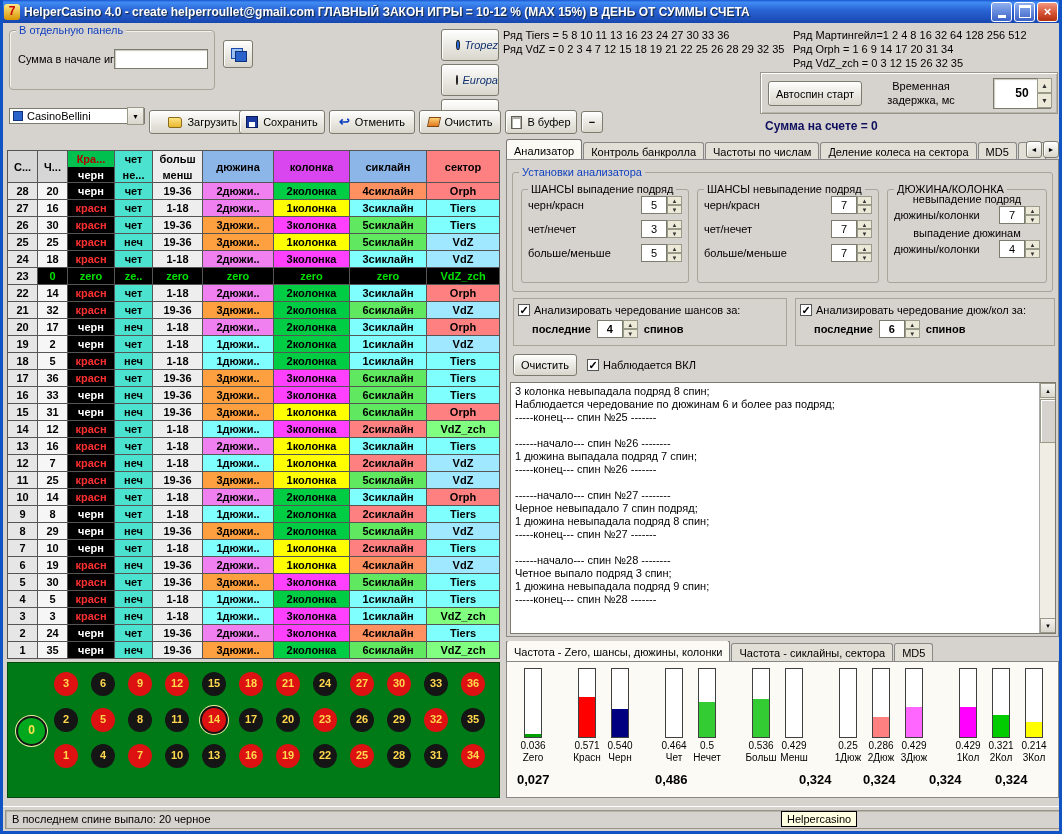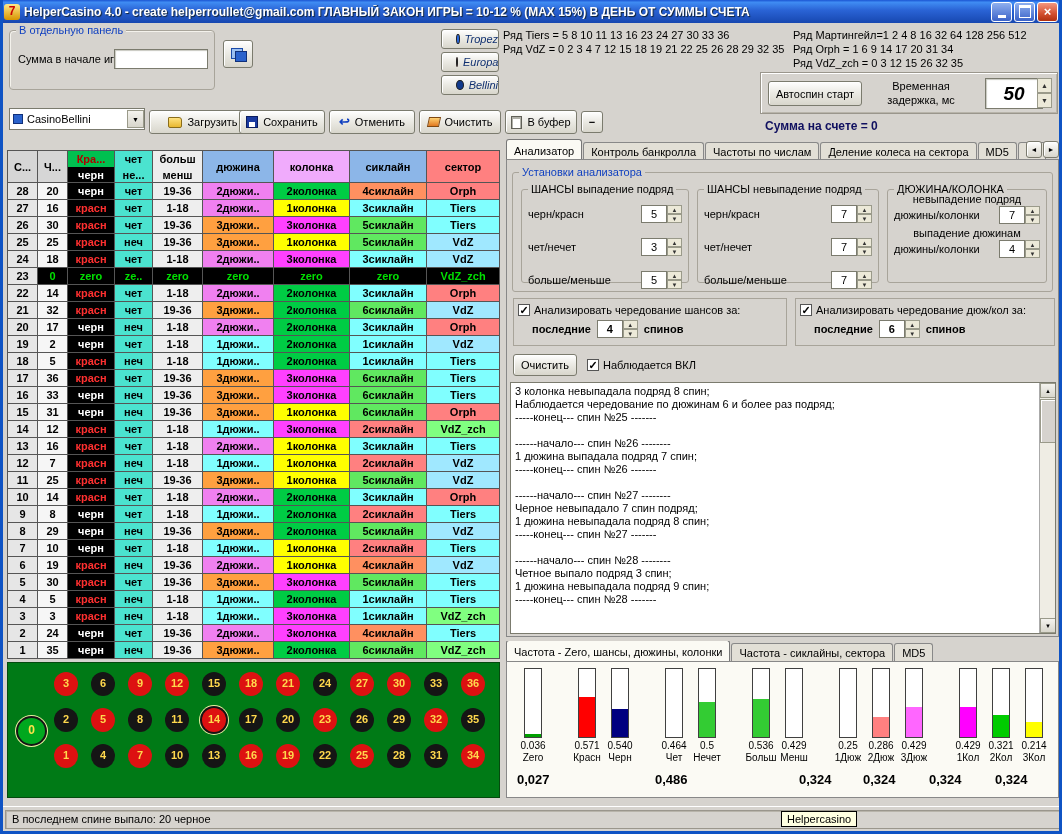--- a/index.html
+++ b/index.html
@@ -54,39 +54,39 @@
   .g-panel { left:6px; top:30px; width:206px; height:60px; }
   .g-panel .lab { position:absolute; left:8px; top:22px; }
   .g-panel .field { position:absolute; left:104px; top:18px; width:94px; height:20px; }
   .panel-btn { position:absolute; left:220px; top:40px; width:30px; height:28px; }
   .winicon { position:relative; width:14px; height:12px; }
   .winicon::before { content:""; position:absolute; left:0; top:0; width:10px; height:9px; background:#9cc0f0; border:1px solid #1a4aa8; }
   .winicon::after { content:""; position:absolute; left:4px; top:3px; width:10px; height:9px; background:#2a62cc; border:1px solid #10307a; }
 
   .g-game { left:364px; top:28px; width:68px; height:68px; }
   .casino-btns { position:absolute; left:438px; top:29px; display:flex; flex-direction:column; gap:3px; }
-  .cbtn { width:58px; height:20px; justify-content:flex-start; padding-left:14px; font-style:italic; color:#103070; }
+  .cbtn { width:58px; height:32px; justify-content:flex-end; padding-left:14px; font-style:italic; color:#103070; }
   .cico { width:10px; height:10px; border-radius:50%; border:1px solid #222; }
 
   .series-a { position:absolute; left:500px; top:29px; }
   .series-b { position:absolute; left:790px; top:29px; }
 
   .autospin-box { position:absolute; left:757px; top:72px; width:298px; height:42px;
     border:1px solid #9a968c; box-shadow:inset 1px 1px 0 #fff, inset -1px -1px 0 #b8b4aa; }
   .autospin-btn { position:absolute; left:7px; top:8px; width:94px; height:25px; }
   .delay-lab { position:absolute; left:108px; top:6px; width:104px; text-align:center; line-height:14px; }
-  .delay-val { position:absolute; left:224px; top:5px; width:58px; height:31px; font-size:19px;
-    line-height:29px; text-align:center; font-weight:bold;font-style:italic; }
+  .delay-val { position:absolute; left:232px; top:5px; width:58px; height:31px; font-size:12px;
+    line-height:29px; text-align:center; font-weight:bold; }
   .delay-arr { position:absolute; left:276px; top:5px; display:flex; flex-direction:column; }
   .delay-arr .sa { height:15px; line-height:14px; font-size:7px; }
 
   .balance { position:absolute; left:762px; top:119px; font-size:12px; font-weight:bold; color:#101060; }
 
   
-  .combo { position:absolute; left:6px; top:108px; width:136px; height:22px; background:#fff;
+  .combo { position:absolute; left:6px; top:108px; width:136px; height:16px; background:#fff;
     border:1px solid #7b7b6e; display:flex; align-items:center; padding-left:3px; gap:4px; }
   .combo-ico { width:10px; height:10px; background:#2a62cc; border:1px solid #10307a; }
   .combo-arrow { margin-left:auto; width:17px; height:18px; background:linear-gradient(#f4f3ee,#d8d6cc);
     border:1px solid #9a9a8a; font-size:7px; line-height:17px; text-align:center; }
   .tbtn { position:absolute; top:110px; height:24px; }
   .minus-btn { position:absolute; left:578px; top:111px; width:22px; height:22px; font-weight:bold; }
   .i-folder { width:14px; height:11px; background:linear-gradient(#ffe280,#e8b830); border:1px solid #8a6d1a; border-radius:1px 3px 2px 2px; }
   .i-disk { width:12px; height:12px; background:#1a3aa0; border:1px solid #0a1c60; position:relative; }
   .i-disk::after { content:""; position:absolute; left:2px; top:5px; width:6px; height:5px; background:#fff; }
   .i-undo { color:#1040c0; font-size:13px; font-weight:bold; line-height:12px; }
@@ -128,21 +128,21 @@
 
   .tabpage { position:absolute; left:503px; top:159px; width:553px; height:478px;
     border:1px solid #888; background:#d6d3ce; }
   .settings-group { position:relative; margin:12px 5px 0 5px; width:541px; height:120px;
     border:1px solid #a8a49a; border-radius:3px; }
   .agroup { position:absolute; border:1px solid #a8a49a; border-radius:3px; }
   .agroup .gtitle { color:#000; }
   .agroup0 { left:8px; top:16px; width:168px; height:94px; }
   .agroup1 { left:184px; top:16px; width:182px; height:94px; }
   .agroup2 { left:374px; top:16px; width:160px; height:94px; }
-  .agrow { display:flex; align-items:center; justify-content:space-between; margin:15px 6px 0 6px; }
+  .agrow { display:flex; align-items:center; justify-content:space-between; margin:6px 6px 0 6px; }
   .agroup2 .agrow { margin-top:1px; }
   .agtext { text-align:center; margin-top:3px; }
   .altbox { position:absolute; border:1px solid #a8a49a; height:48px; }
   .altbox .l1 { margin:5px 4px 0 4px; display:flex; gap:4px; align-items:center; white-space:nowrap; }
   .altbox .l2 { margin:4px 4px 0 18px; display:flex; gap:6px; align-items:center; font-weight:bold; }
   .alt1 { left:6px; top:138px; width:274px; }
   .alt2 { left:288px; top:138px; width:260px; }
   .clear-row { position:absolute; left:6px; top:194px; display:flex; align-items:center; gap:10px; }
   .clear-row .btn { width:64px; height:22px; }
   .logbox { position:absolute; left:3px; top:222px; width:546px; height:252px; background:#fff;
@@ -285,21 +285,21 @@
           <div>чет</div>
           <div>не...</div>
         </div>
         <div class="th" style="background: rgb(237, 237, 237);">
           <div>больш</div>
           <div>менш</div>
         </div>
         <div class="th" style="background: rgb(140, 182, 232);">
           <div>дюжина</div>
         </div>
-        <div class="th" style="background: #f0abfc;">
+        <div class="th" style="background: #d946ef;">
           <div>колонка</div>
         </div>
         <div class="th" style="background: rgb(140, 182, 232);">
           <div>сиклайн</div>
         </div>
         <div class="th" style="background: rgb(255, 128, 128);">
           <div>сектор</div>
         </div>
       </div>
     <div>

